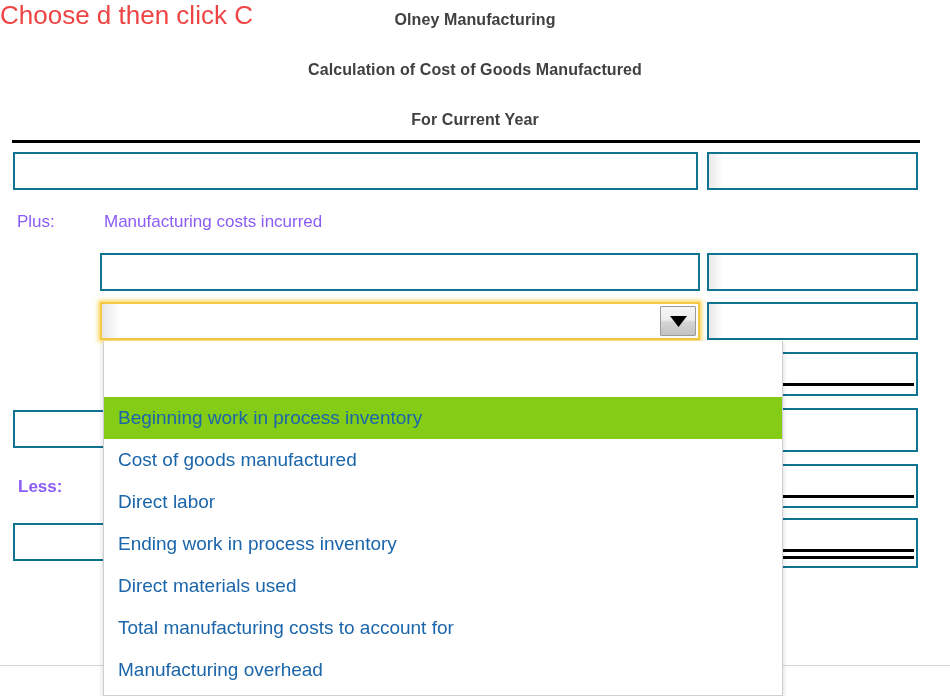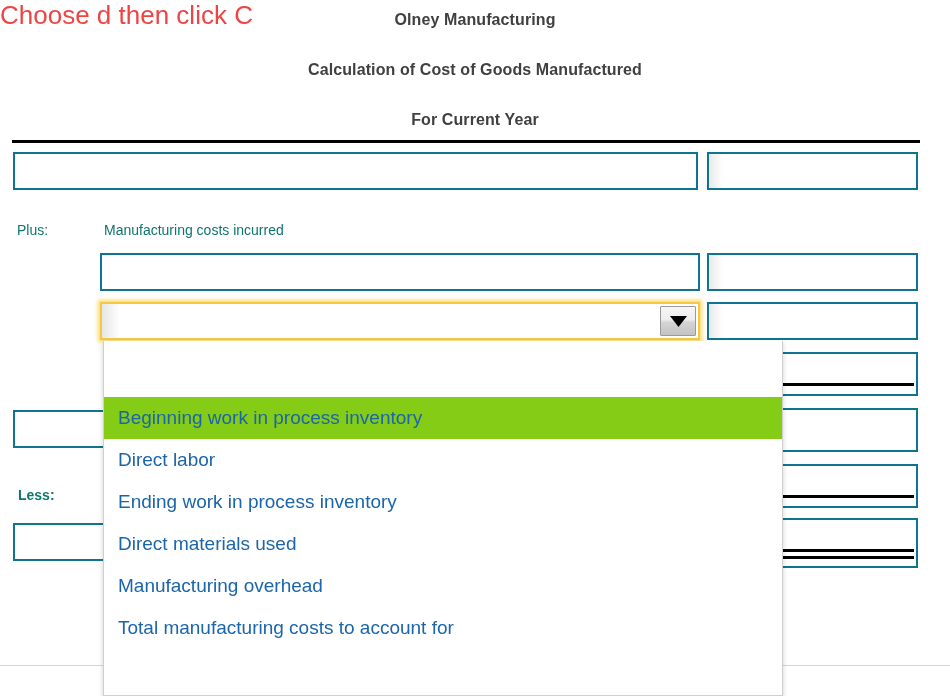--- a/index.html
+++ b/index.html
@@ -53,24 +53,23 @@
     left: 0px;
     width: 950px;
     height: 1px;
     background: #d2d5da;
   }
   #rule-bottom { top: 665px; }
 
   
   .row-label {
     position: absolute;
-    font-size: 14px;
-    color: #0f766e;
+    font-size: 17px;
+    color: #8b5cf6;
     white-space: nowrap;
-    margin-top: 10px;
   }
   #label-plus     { left: 17px;  top: 212px; }
   #label-plus-text{ left: 104px; top: 212px; }
   #label-less     { left: 18px;  top: 477px; font-weight: bold; }
   #label-instructions {
     left: 0px;
     top: 624px;
     font-size: 26px;
     color: #ef4444;
     white-space: nowrap;
@@ -223,20 +222,21 @@
     <span id="select-arrow-button">
       <svg width="17" height="11" viewBox="0 0 17 11" aria-hidden="true">
         <polygon points="0,0 17,0 8.5,11" fill="#000000"></polygon>
       </svg>
     </span>
   </div>
 
   <div id="dropdown-list">
     <div class="dd-option blank"></div>
     <div class="dd-option highlighted">Beginning work in process inventory</div>
+    <div class="dd-option">Cost of goods manufactured</div>
     <div class="dd-option">Direct labor</div>
     <div class="dd-option">Ending work in process inventory</div>
     <div class="dd-option">Direct materials used</div>
+    <div class="dd-option">Total manufacturing costs to account for</div>
     <div class="dd-option">Manufacturing overhead</div>
-    <div class="dd-option">Total manufacturing costs to account for</div>
   </div>
 
 </div>
 
 </body></html>

